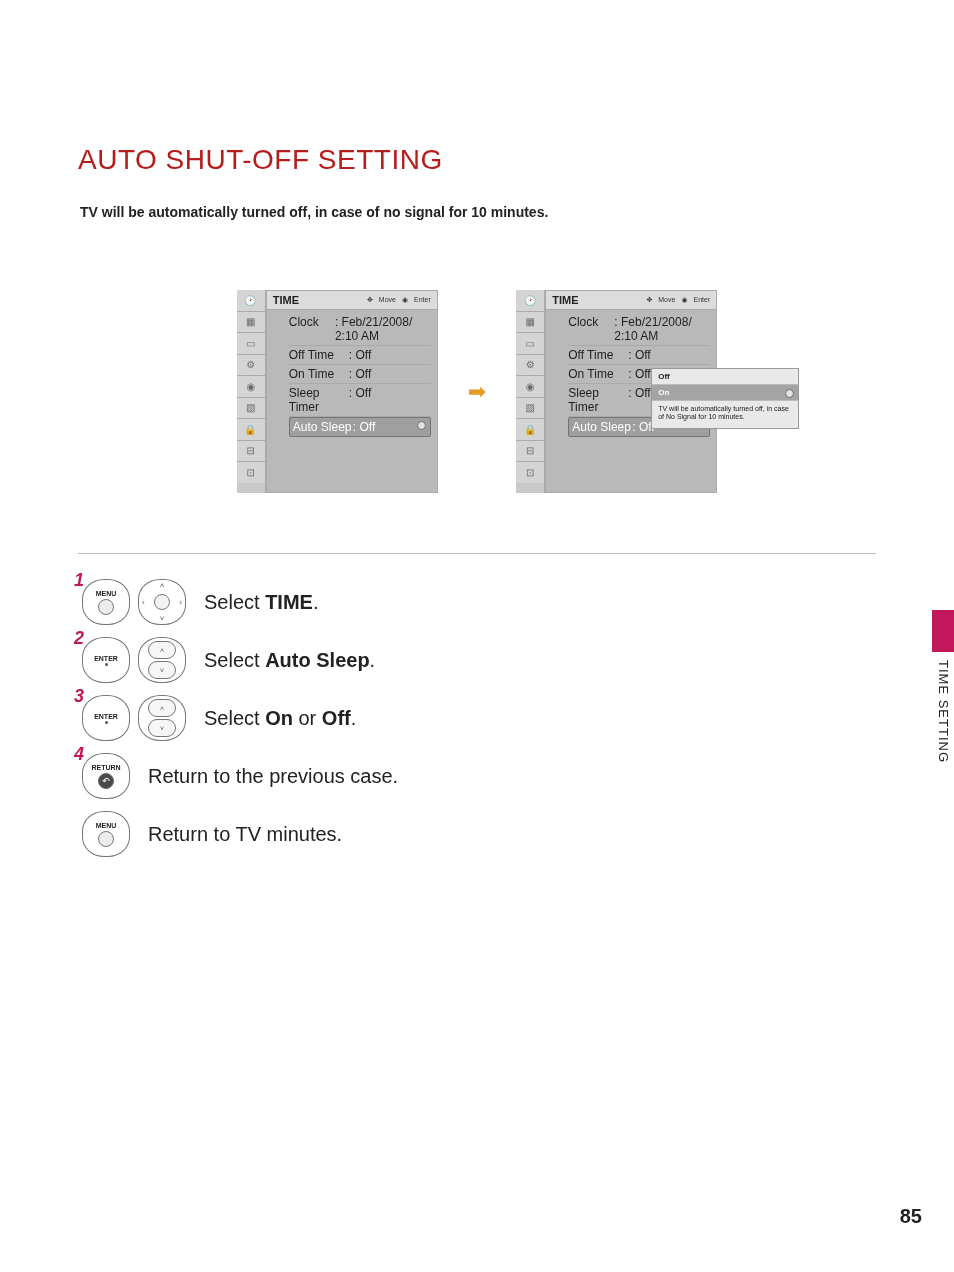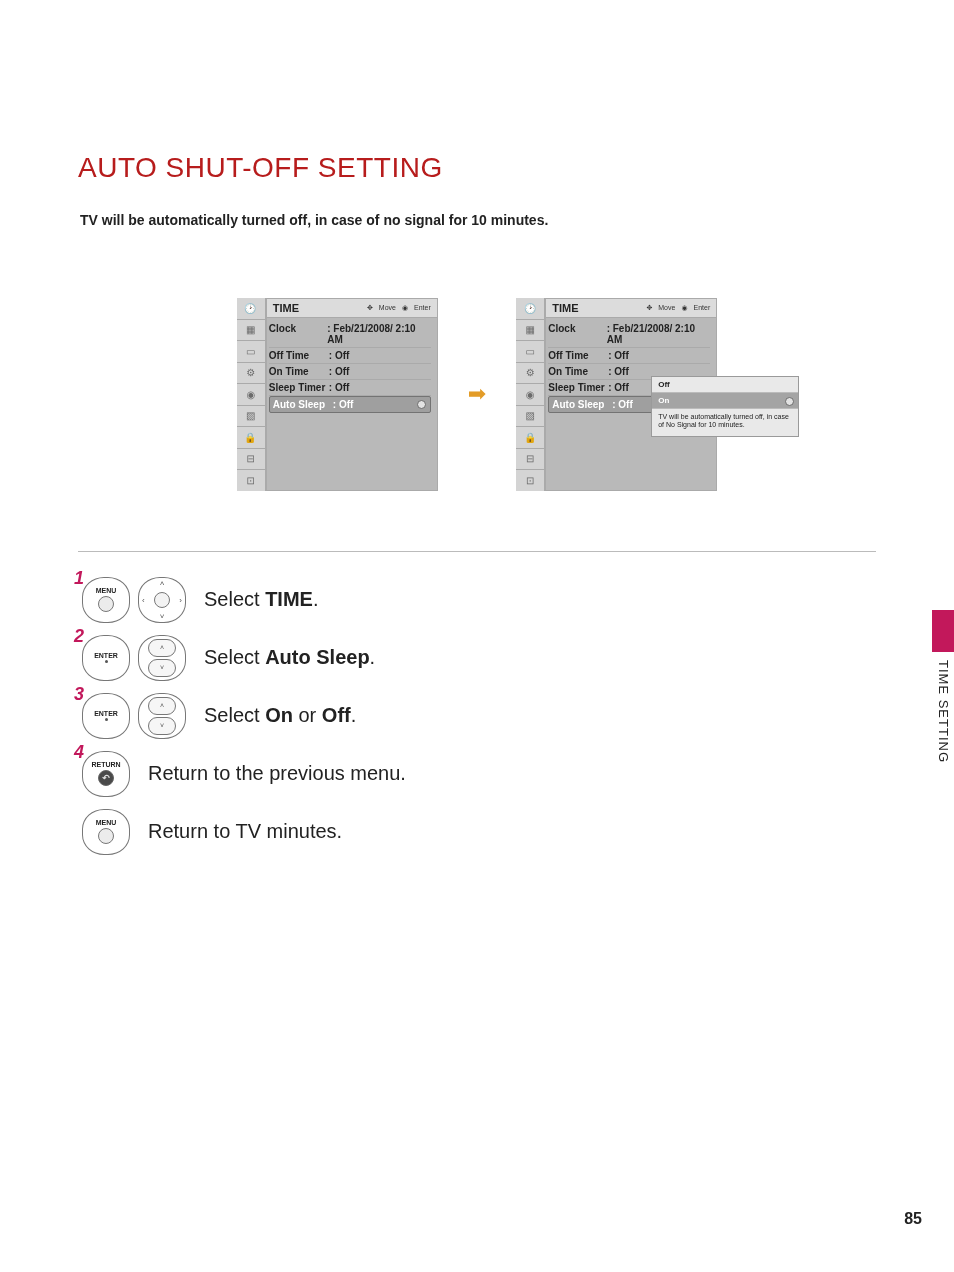--- a/index.html
+++ b/index.html
@@ -15,21 +15,21 @@
   .page {
     padding: 140px 78px 0 78px;
     position: relative;
     box-sizing: border-box;
     height: 100%;
   }
   h1.title {
     font-size: 28px;
     font-weight: 500;
     color: #b71c1c;
-    margin: 12px 0 28px 0;
+    margin: 4px 0 28px 0;
     letter-spacing: 0.5px;
   }
   .subtitle {
     font-size: 14px;
     font-weight: bold;
     margin: 0 0 70px 2px;
   }
   .screens-row {
     display: flex;
     align-items: center;
@@ -80,23 +80,23 @@
   .panel-title .helpers {
     font-size: 7px;
     font-weight: normal;
     color: #333;
     display: flex;
     gap: 6px;
   }
   .menu-list {
     display: flex;
     flex-direction: column;
-    padding: 3px 6px 0 2px;
-    font-size: 10px;
-    font-weight: bold;
+    padding: 3px 6px 0 22px;
+    font-size: 12px;
+    font-weight: normal;
     color: #222;
   }
   .menu-row {
     display: flex;
     padding: 2px 0;
     border-bottom: 1px solid #aaa;
   }
   .menu-row.nb { border-bottom: none; }
   .menu-row .lbl { width: 60px; }
   .menu-row.selected {
@@ -228,21 +228,21 @@
     width: 22px;
     height: 120px;
     writing-mode: vertical-rl;
     font-size: 13px;
     letter-spacing: 1px;
     display:flex;align-items:center;justify-content:flex-start;
     color:#222;
   }
   .page-num {
     position:absolute; right:32px; bottom:44px;
-    font-size:16px; font-weight:bold;
+    font-size:20px; font-weight:bold;
   }
 </style>
 </head>
 <body>
 
 <div class="page">
   <h1 class="title">AUTO SHUT-OFF SETTING</h1>
   <p class="subtitle">TV will be automatically turned off, in case of no signal for 10 minutes.</p>
 
   <div class="screens-row">
@@ -407,21 +407,21 @@
         <span>Select </span><span class="bold">On</span><span> or </span><span class="bold">Off</span><span>.</span>
       </div>
     </div>
 
     <div class="step-row">
       <span class="step-num">4</span>
       <div class="remote-btn">
         <span>RETURN</span>
         <span class="return-arc"></span>
       </div>
-      <div class="step-text">Return to the previous menu.</div>
+      <div class="step-text">Return to the previous case.</div>
     </div>
 
     <div class="step-row">
       <div class="remote-btn">
         <span>MENU</span>
         <span class="inner-circle"></span>
       </div>
       <div class="step-text">Return to TV minutes.</div>
     </div>
 

